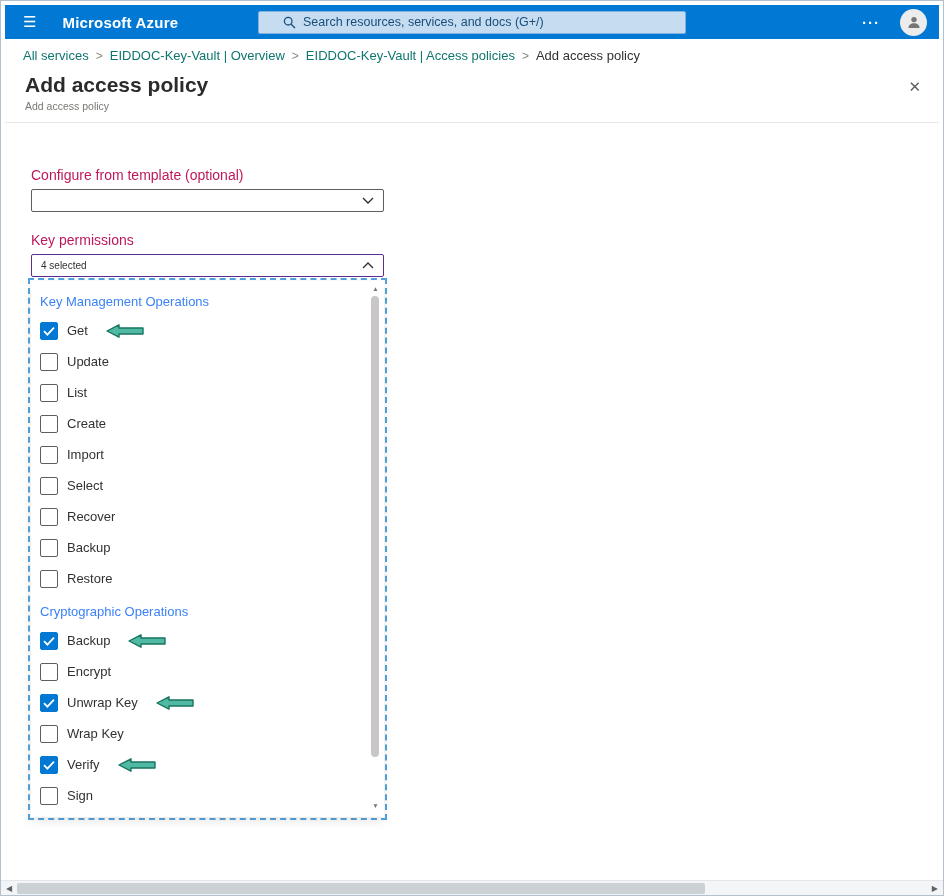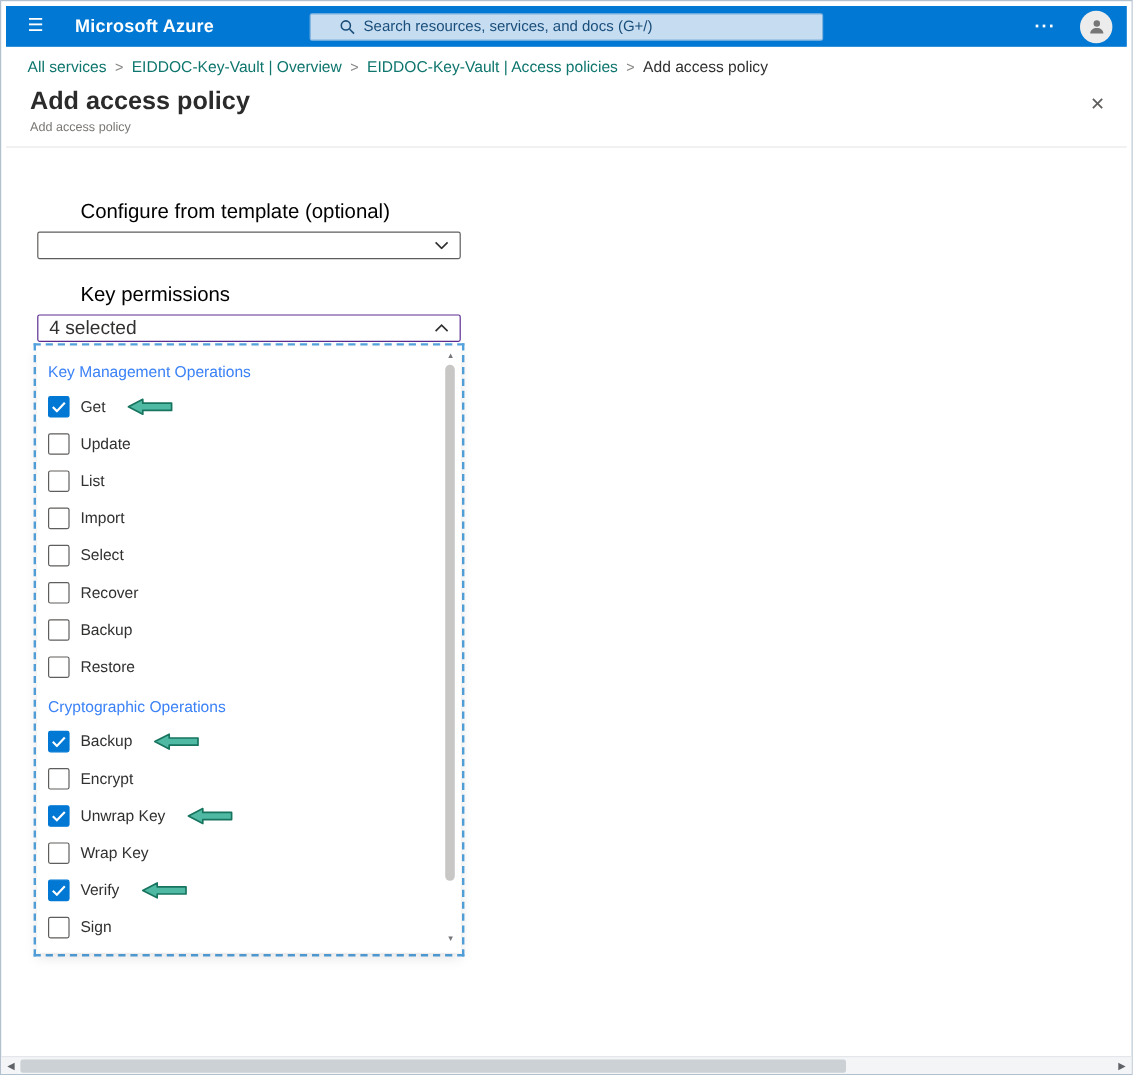--- a/index.html
+++ b/index.html
@@ -41,25 +41,25 @@
   .bc-item { color:#0f766e; cursor:pointer; }
   .bc-item.current { color:#323130; cursor:default; }
   .bc-sep { color:#8a8886; padding:0 7px; font-size:12px; }
   
   .page-header { padding:2px 20px 10px; border-bottom:1px solid #e8e8e8; position:relative; }
   .page-title { margin:0; font-size:21px; font-weight:600; color:#2b2b2b; line-height:26px; }
   .page-subtitle { font-size:10.5px; color:#7a7874; margin-top:2px; }
   .close-x { position:absolute; right:14px; top:4px; font-size:15px; color:#605e5c; cursor:pointer; padding:4px; }
   
   .content { padding:44px 26px 0; }
-  .field-label { display:block; font-size:17px; color:#000000; margin-bottom:6px;margin-left:36px; }
+  .field-label { display:block; font-size:14px; color:#be185d; margin-bottom:6px; }
   .dropdown {
     width:353px; height:23px; border:1px solid #605e5c; border-radius:2px; background:#fff;
     display:flex; align-items:center; justify-content:space-between;
-    padding:0 9px; font-size:16px; color:#323130; cursor:pointer;
+    padding:0 9px; font-size:10px; color:#323130; cursor:pointer;
   }
   .dropdown.focused { border-color:#5c2d91; }
   .gap { margin-top:20px; }
   .chev { flex:none; display:inline-flex; }
   
   .dashed-outline {
     width:359px; margin-left:-3px; margin-top:1px;
     border:2px dashed #54a3de; padding:1px; background:transparent;
   }
   .panel {
@@ -183,20 +183,24 @@
             <div class="option-row">
               <span class="checkbox"></span>
               <span class="option-label">Update</span>
             </div>
             <div class="option-row">
               <span class="checkbox"></span>
               <span class="option-label">List</span>
             </div>
             <div class="option-row">
               <span class="checkbox"></span>
+              <span class="option-label">Create</span>
+            </div>
+            <div class="option-row">
+              <span class="checkbox"></span>
               <span class="option-label">Import</span>
             </div>
             <div class="option-row">
               <span class="checkbox"></span>
               <span class="option-label">Select</span>
             </div>
             <div class="option-row">
               <span class="checkbox"></span>
               <span class="option-label">Recover</span>
             </div>

